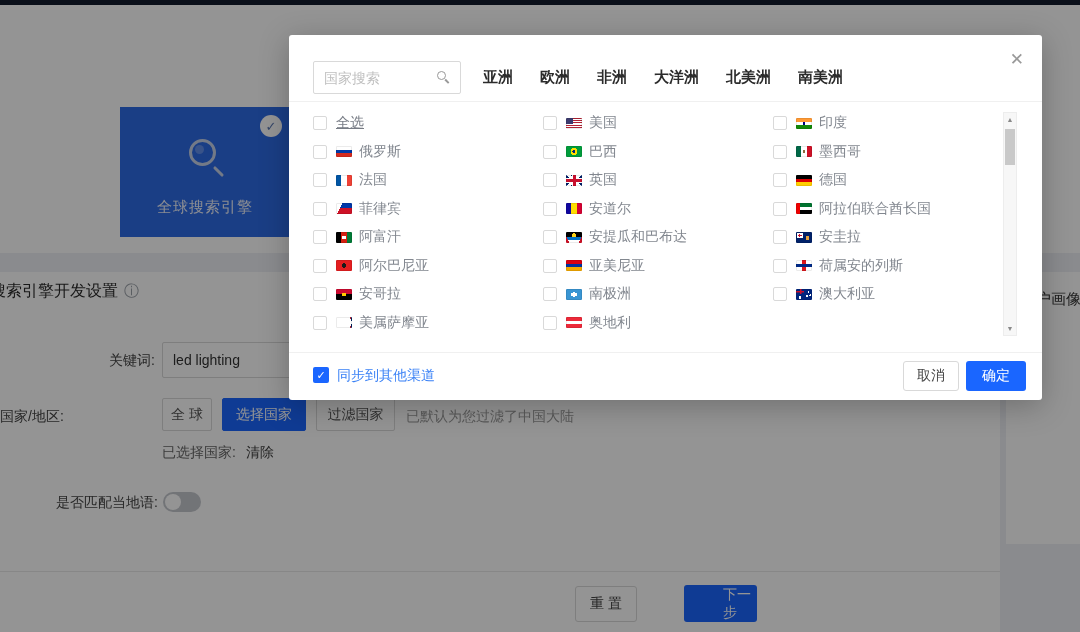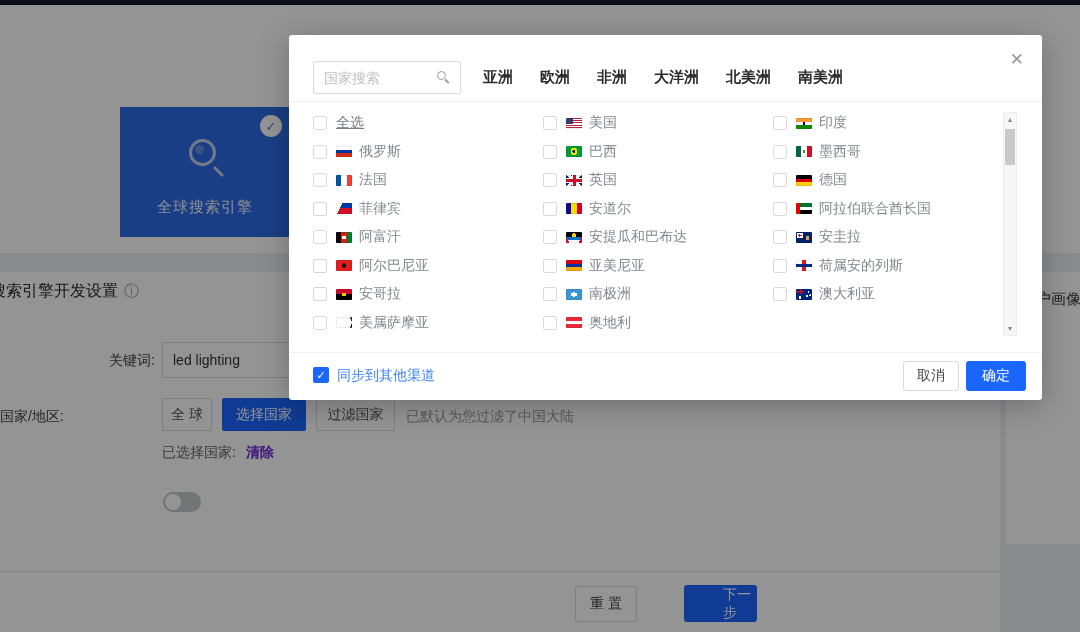--- a/index.html
+++ b/index.html
@@ -30,21 +30,21 @@
   .form-label { color:#444; font-size:14px; }
   #kw-label { left:0; top:80px; width:155px; text-align:right; }
   #kw-input { left:162px; top:70px; width:298px; height:36px; border:1px solid #d9d9d9; border-radius:2px;
     font-size:14px; color:#333; padding:0 10px; font-family:inherit; background:#fff; }
   #region-label { left:0; top:136px; width:155px; text-align:left; }
   .seg-btn { height:33px; border:1px solid #d9d9d9; border-radius:2px; background:#fff; color:#555;
     font-size:14px; display:flex; align-items:center; justify-content:center; cursor:pointer; }
   .seg-btn.active { background:#1a66ff; border-color:#1a66ff; color:#fff; }
   #region-note { left:406px; top:136px; color:#999; }
   #selected-label { left:162px; top:172px; color:#666; }
-  #clear-link { left:246px; top:172px; color:#6d28d9; cursor:pointer;font-weight:bold; }
+  #clear-link { left:246px; top:172px; color:#404040; cursor:pointer; }
   #lang-label { left:0; top:222px; width:158px; text-align:right; }
   #lang-toggle { left:163px; top:220px; width:38px; height:20px; border-radius:10px; background:#c5c8ce; cursor:pointer; }
   #lang-toggle::after { content:""; position:absolute; left:2px; top:2px; width:16px; height:16px;
     border-radius:50%; background:#fff; }
   #bottom-divider { left:0; top:299px; width:1000px; border-top:1px solid #e9e9e9; }
   #reset-btn { left:575px; top:314px; width:62px; height:36px; background:#fff; border:1px solid #d9d9d9;
     border-radius:3px; color:#444; font-size:14px; display:flex; align-items:center; justify-content:center; cursor:pointer; }
   #next-btn { left:684px; top:313px; width:73px; height:37px; background:#1a66ff; border:none; border-radius:3px;
     color:#fff; font-size:14px; display:flex; align-items:center; justify-content:center; cursor:pointer;padding-left:39px; }
 
@@ -166,20 +166,21 @@
 
   <div class="abs form-label" id="region-label">国家/地区:</div>
   <div class="abs seg-btn" style="left:162px;top:126px;width:50px;">全 球</div>
   <div class="abs seg-btn active" style="left:222px;top:126px;width:84px;">选择国家</div>
   <div class="abs seg-btn" style="left:316px;top:126px;width:79px;">过滤国家</div>
   <div class="abs" id="region-note">已默认为您过滤了中国大陆</div>
 
   <div class="abs" id="selected-label">已选择国家:</div>
   <div class="abs" id="clear-link">清除</div>
 
+  <div class="abs form-label" id="lang-label">是否匹配当地语:</div>
   <div class="abs" id="lang-toggle"></div>
 
   <div class="abs" id="bottom-divider"></div>
   <div class="abs" id="reset-btn">重 置</div>
   <div class="abs" id="next-btn">下一步</div>
 </div>
 
 <div class="abs" id="right-card">
   <div class="abs" id="right-title">户画像</div>
 </div>

